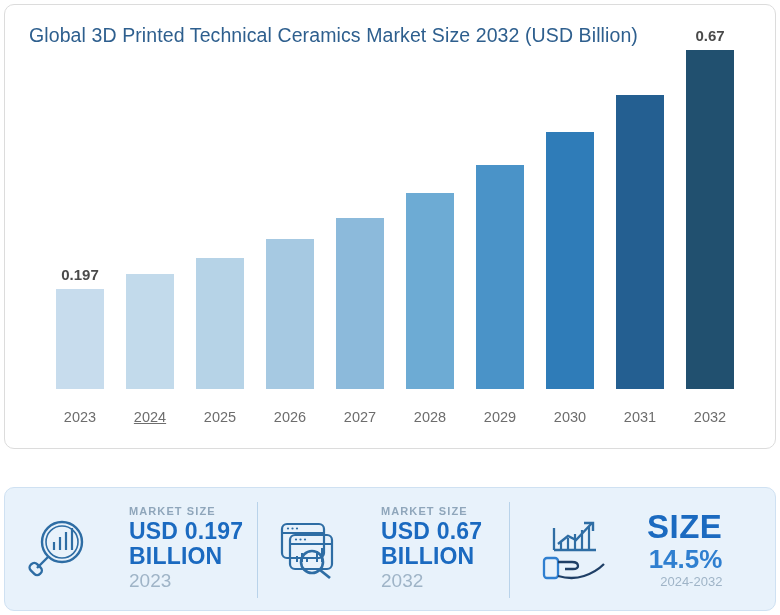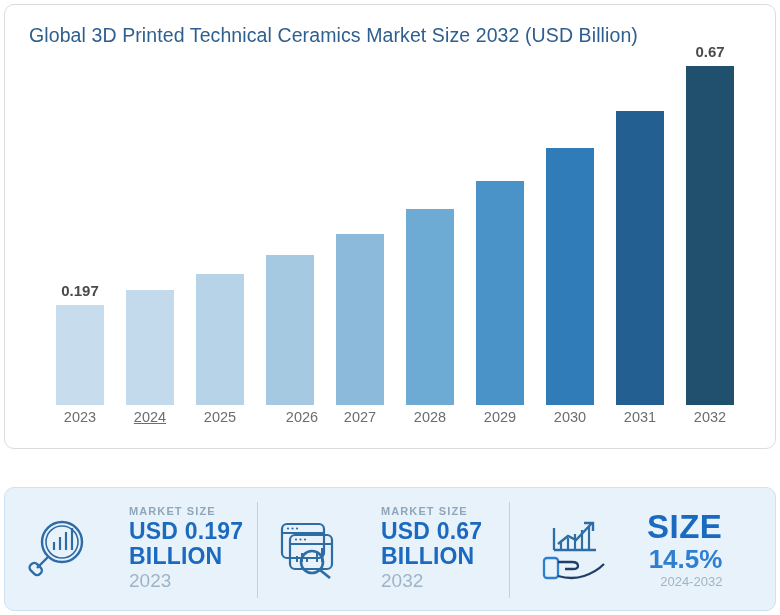--- a/index.html
+++ b/index.html
@@ -41,21 +41,21 @@
     left: 40px; top: 20px;
     width: 700px; height: 400px;
   }
   .bars {
     position: absolute;
     left: 0; top: 0;
     width: 700px; height: 380px;
   }
   .bar-slot {
     position: absolute;
-    bottom: 0;
+    bottom: 16px;
     width: 70px;
     height: 380px;
   }
   .bar {
     position: absolute;
     left: 11px;
     bottom: 0;
     width: 48px;
     border-radius: 0;
   }
@@ -193,21 +193,21 @@
             <div class="bar" title="2024: 0.226" style="height: 115px; background: rgb(194, 218, 235); left: 11px;"></div>
           </div>
           <div class="x-label" style="left: 70px; width: 70px; text-decoration: underline;">2024</div>
           <div class="bar-slot" style="left: 140px; width: 70px;">
             <div class="bar" title="2025: 0.258" style="height: 131px; background: rgb(182, 211, 231); left: 11px;"></div>
           </div>
           <div class="x-label" style="left: 140px; width: 70px;">2025</div>
           <div class="bar-slot" style="left: 210px; width: 70px;">
             <div class="bar" title="2026: 0.296" style="height: 150px; background: rgb(166, 201, 226); left: 11px;"></div>
           </div>
-          <div class="x-label" style="left: 222px; width: 70px;">2026</div>
+          <div class="x-label" style="left: 210px; width: 70px;">2026</div>
           <div class="bar-slot" style="left: 280px; width: 70px;">
             <div class="bar" title="2027: 0.338" style="height: 171px; background: rgb(140, 186, 219); left: 11px;"></div>
           </div>
           <div class="x-label" style="left: 280px; width: 70px;">2027</div>
           <div class="bar-slot" style="left: 350px; width: 70px;">
             <div class="bar" title="2028: 0.387" style="height: 196px; background: rgb(109, 171, 212); left: 11px;"></div>
           </div>
           <div class="x-label" style="left: 350px; width: 70px;">2028</div>
           <div class="bar-slot" style="left: 420px; width: 70px;">
             <div class="bar" title="2029: 0.443" style="height: 224px; background: rgb(74, 147, 200); left: 11px;"></div>

